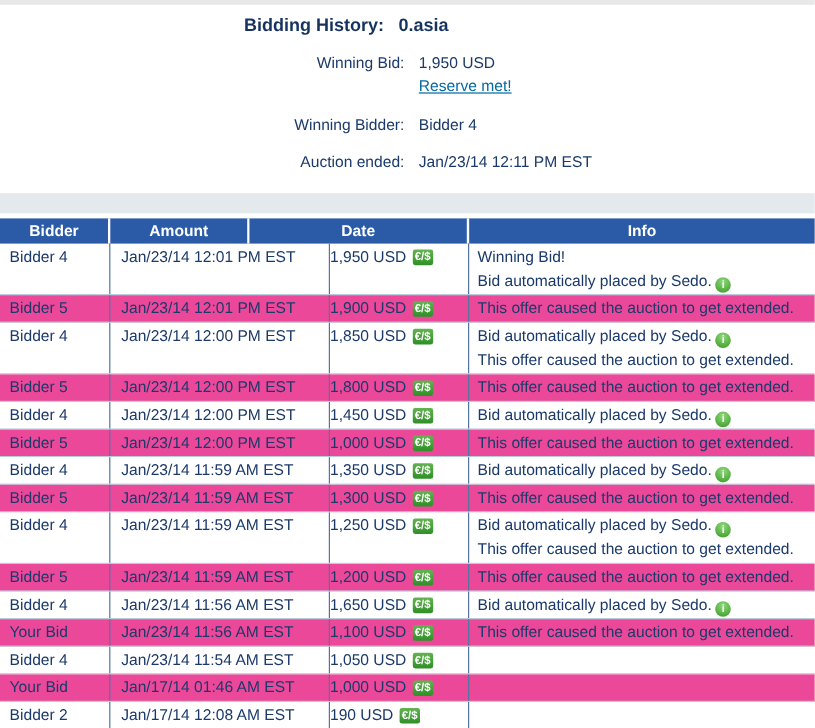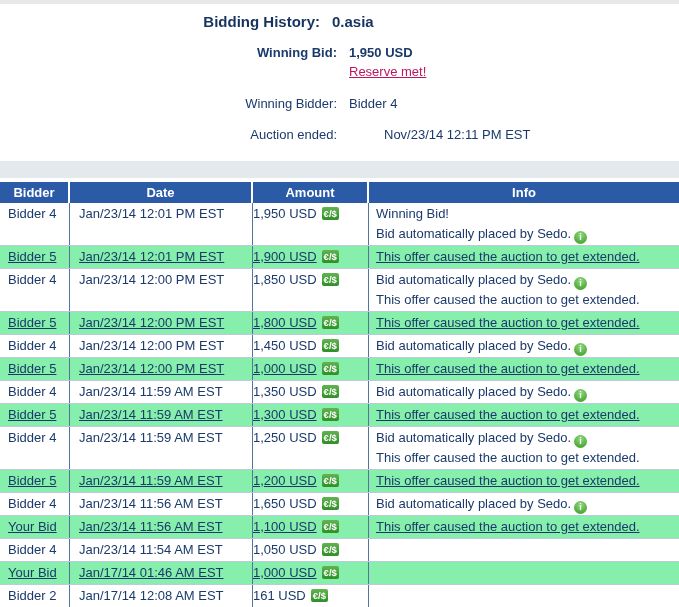--- a/index.html
+++ b/index.html
@@ -9,41 +9,41 @@
   }
   .top-strip{height:4px;background:#e8e8e8;}
   
   .summary{height:157px;box-sizing:border-box;padding-top:9px;}
   .srow{display:flex;align-items:baseline;}
   .slabel{width:337px;text-align:right;flex:0 0 auto;}
   .svalue{margin-left:12px;}
   .srow-title .slabel{width:320px;font-weight:bold;font-size:15px;color:#16335f;}
   .srow-title .svalue{font-weight:bold;font-size:15px;color:#16335f;}
   .srow-bid{margin-top:15px;}
-  .srow-bid .slabel,.srow-bid .svalue{font-weight:bold;}
+  .srow-bid .slabel,.srow-bid .svalue{font-weight:normal;}
   .srow-reserve{margin-top:4px;}
-  .reserve-link{color:#be185d;text-decoration:underline;cursor:pointer;}
+  .reserve-link{color:#0369a1;text-decoration:underline;cursor:pointer;}
   .srow-bidder{margin-top:17px;align-items:flex-end;}
-  .srow-ended{margin-top:16px;gap:35px;}
+  .srow-ended{margin-top:16px;}
   
   .band{height:17px;background:#e4e9ee;}
   .band-gap{height:4px;background:#fff;}
   
   .thead{display:flex;height:21px;}
   .th{
     background:#2b5ba7;color:#fff;font-weight:bold;text-align:center;
     line-height:21px;box-sizing:border-box;border-right:2px solid #fff;
   }
   .th:last-child{border-right:none;}
-  .col-bidder{width:70px;flex:0 0 auto;}
+  .col-bidder{width:92px;flex:0 0 auto;}
   .col-date{width:183px;flex:0 0 auto;}
   .col-amount{width:116px;flex:0 0 auto;}
   .col-info{flex:1 1 auto;}
   .trow{display:flex;border-bottom:1px solid #bccadd;background:#fff;}
-  .trow.alt{background:#86efac;text-decoration:underline;}
+  .trow.alt{background:#ec4899;}
   .td{
     box-sizing:border-box;padding:1px 0;line-height:20px;
     border-right:1px solid #54749e;
   }
   .td.col-bidder{padding-left:8px;}
   .td.col-date{padding-left:9px;}
   .td.col-amount{text-align:left;padding-right:6px;}
   .td.col-info{border-right:none;padding-left:7px;}
   .cur-badge{
     display:inline-block;background:linear-gradient(#63b351,#2f8f27);
@@ -77,32 +77,32 @@
   <div class="srow srow-reserve">
     <span class="slabel"></span>
     <a class="svalue reserve-link">Reserve met!</a>
   </div>
   <div class="srow srow-bidder">
     <span class="slabel">Winning Bidder:</span>
     <span class="svalue">Bidder 4</span>
   </div>
   <div class="srow srow-ended">
     <span class="slabel">Auction ended:</span>
-    <span class="svalue">Nov/23/14 12:11 PM EST</span>
+    <span class="svalue">Jan/23/14 12:11 PM EST</span>
   </div>
 </div>
 
 <div class="band"></div>
 <div class="band-gap"></div>
 
 <div>
   <div class="thead">
     <div class="th col-bidder">Bidder</div>
+    <div class="th col-amount">Amount</div>
     <div class="th col-date">Date</div>
-    <div class="th col-amount">Amount</div>
     <div class="th col-info">Info</div>
   </div>
   <div>
   <div class="trow">
     <div class="td col-bidder">Bidder 4</div>
     <div class="td col-date">Jan/23/14 12:01 PM EST</div>
     <div class="td col-amount"><span>1,950 USD</span><span class="cur-badge">€/$</span></div>
     <div class="td col-info">
   <div class="info-line"><span>Winning Bid!</span></div>
 
@@ -223,17 +223,17 @@
   <div class="trow alt">
     <div class="td col-bidder">Your Bid</div>
     <div class="td col-date">Jan/17/14 01:46 AM EST</div>
     <div class="td col-amount"><span>1,000 USD</span><span class="cur-badge">€/$</span></div>
     <div class="td col-info"></div>
   </div>
 
   <div class="trow">
     <div class="td col-bidder">Bidder 2</div>
     <div class="td col-date">Jan/17/14 12:08 AM EST</div>
-    <div class="td col-amount"><span>161 USD</span><span class="cur-badge">€/$</span></div>
+    <div class="td col-amount"><span>190 USD</span><span class="cur-badge">€/$</span></div>
     <div class="td col-info"></div>
   </div>
 </div>
 </div>
 
 </body></html>

